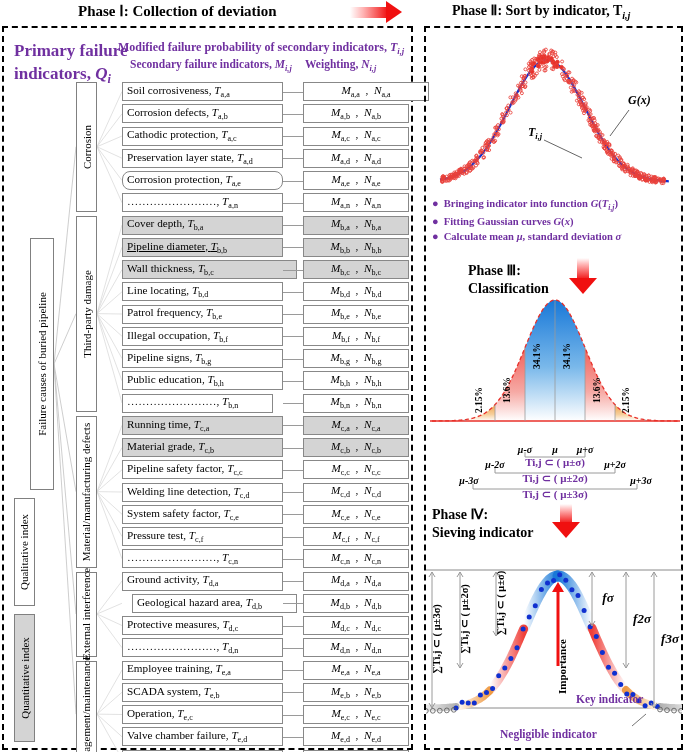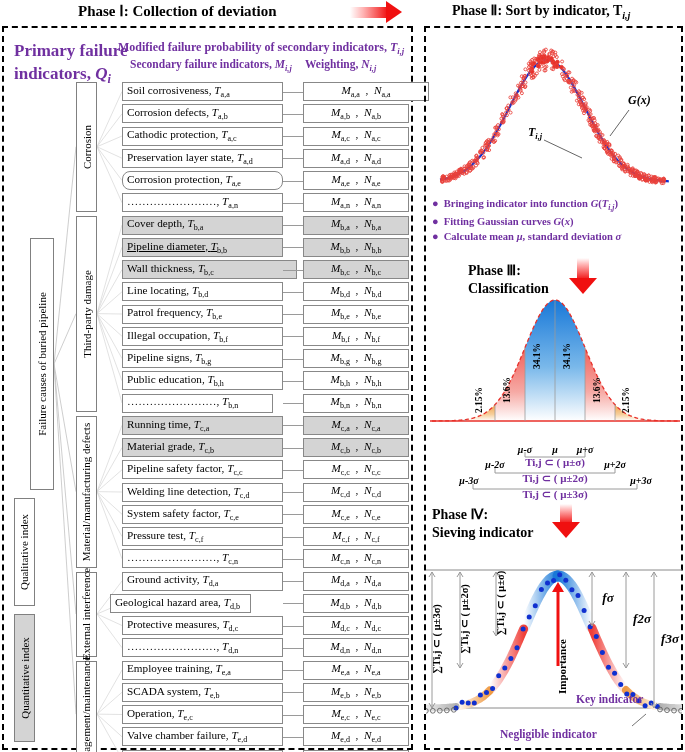--- a/index.html
+++ b/index.html
@@ -361,21 +361,21 @@
     <div class="weight-box" style="left: 303px; top: 549.25px; width: 106px;">
       <span><i>M</i><sub>c,n</sub>&nbsp;&nbsp;,&nbsp;&nbsp;<i>N</i><sub>c,n</sub></span>
     </div>
     <div class="row-box" style="left: 122px; top: 571.5px; width: 161px;">
       <span>Ground activity, <i>T</i><sub>d,a</sub></span>
     </div>
     <div class="connector" style="left: 283px; top: 581px; width: 20px;"></div>
     <div class="weight-box" style="left: 303px; top: 571.5px; width: 106px;">
       <span><i>M</i><sub>d,a</sub>&nbsp;&nbsp;,&nbsp;&nbsp;<i>N</i><sub>d,a</sub></span>
     </div>
-    <div class="row-box" style="left: 110px; top: 593.75px; width: 141px; text-align: center;">
+    <div class="row-box" style="left: 132px; top: 593.75px; width: 165px; text-align: center;">
       <span>Geological hazard area, <i>T</i><sub>d,b</sub></span>
     </div>
     <div class="connector" style="left: 283px; top: 603.25px; width: 20px;"></div>
     <div class="weight-box" style="left: 303px; top: 593.75px; width: 106px;">
       <span><i>M</i><sub>d,b</sub>&nbsp;&nbsp;,&nbsp;&nbsp;<i>N</i><sub>d,b</sub></span>
     </div>
     <div class="row-box" style="left: 122px; top: 616px; width: 161px;">
       <span>Protective measures, <i>T</i><sub>d,c</sub></span>
     </div>
     <div class="connector" style="left: 283px; top: 625.5px; width: 20px;"></div>

